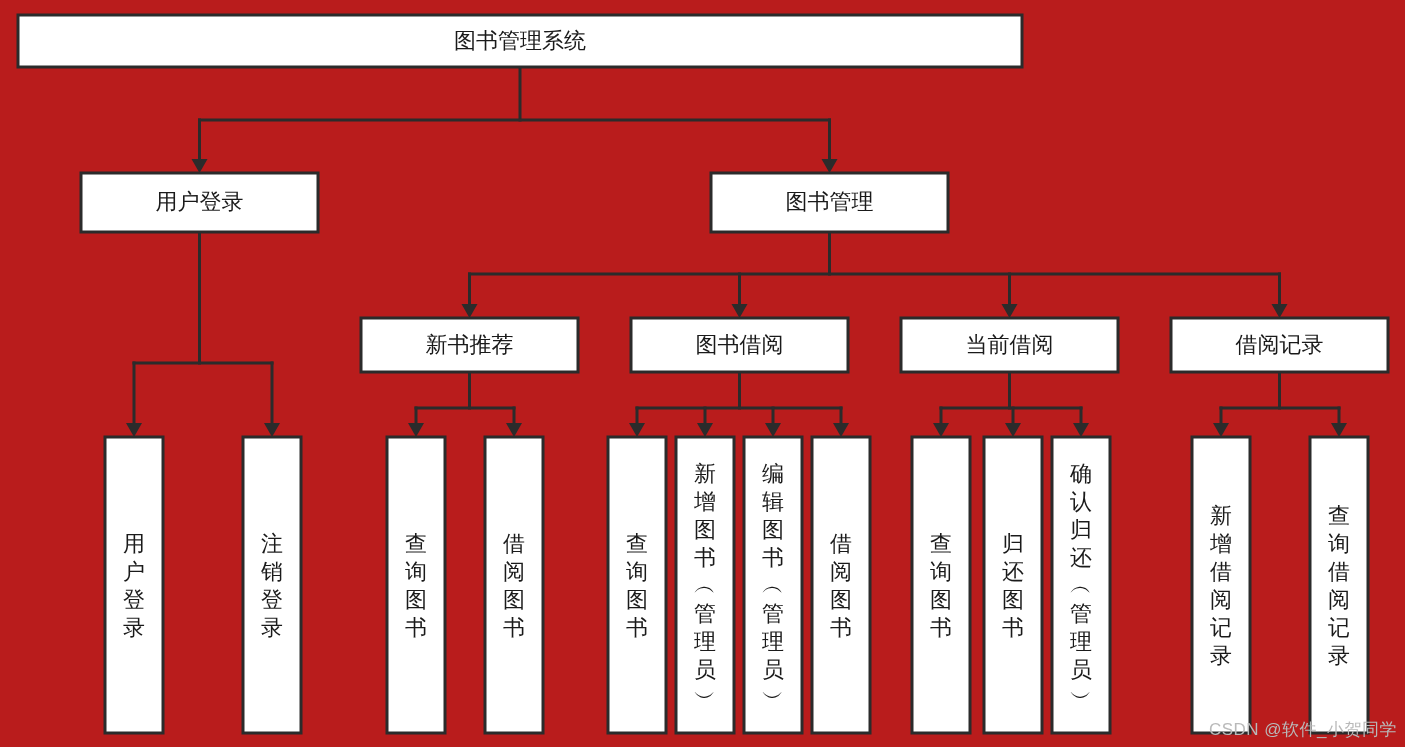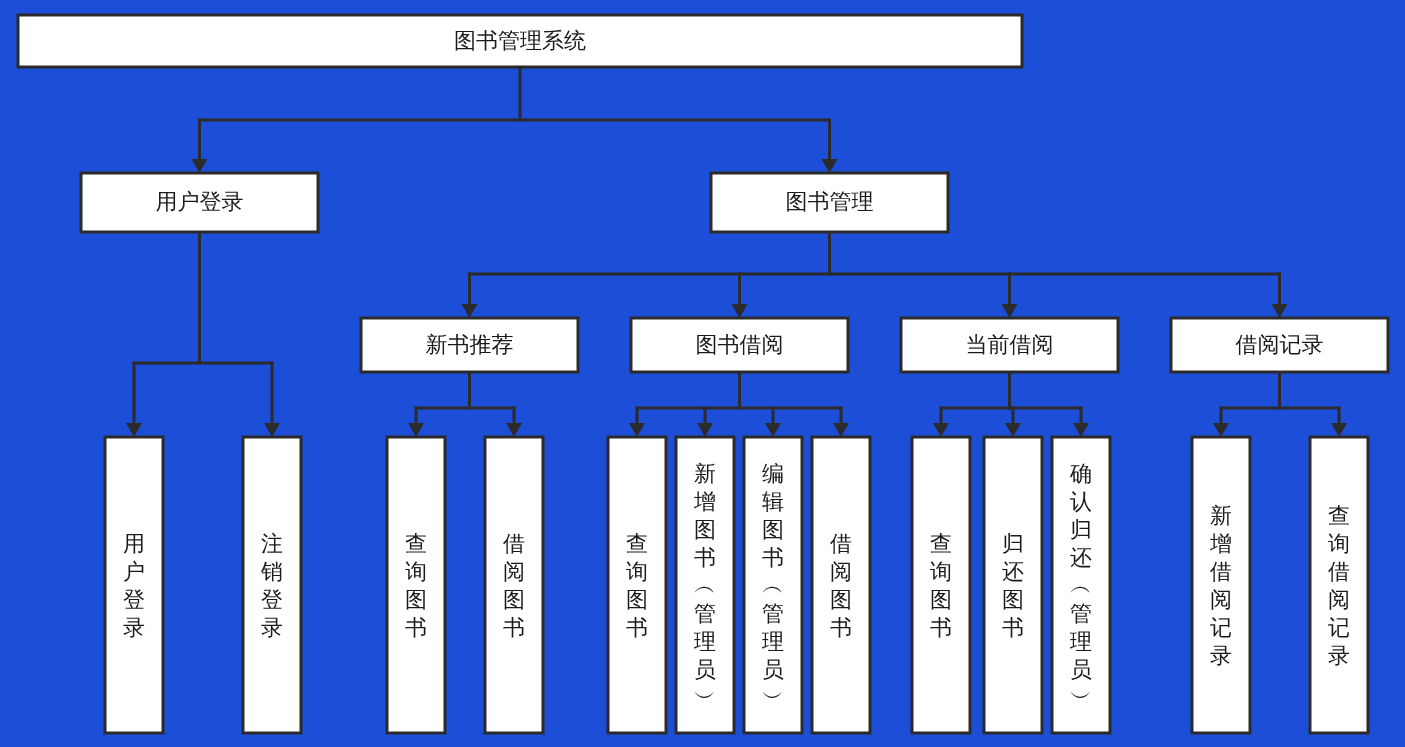--- a/index.html
+++ b/index.html
@@ -4,21 +4,21 @@
 <style>
   html, body {
     margin: 0;
     padding: 0;
     background: #ffffff;
   }
   #page {
     position: relative;
     width: 1405px;
     height: 747px;
-    background: #1d4ed8;
+    background: #b91c1c;
     font-family: "Liberation Sans", "DejaVu Sans", sans-serif;
     overflow: hidden;
   }
   #diagram-svg {
     position: absolute;
     left: 0;
     top: 0;
     width: 1405px;
     height: 747px;
   }
@@ -206,13 +206,14 @@
           <text x="1221" y="523.4" class="node-label-v"><tspan x="1221" dy="0">新</tspan><tspan x="1221" dy="28">增</tspan><tspan x="1221" dy="28">借</tspan><tspan x="1221" dy="28">阅</tspan><tspan x="1221" dy="28">记</tspan><tspan x="1221" dy="28">录</tspan></text>
         </g>
         <g>
           <rect x="1310" y="437" width="58" height="296" class="node-rect"></rect>
           <text x="1339" y="523.4" class="node-label-v"><tspan x="1339" dy="0">查</tspan><tspan x="1339" dy="28">询</tspan><tspan x="1339" dy="28">借</tspan><tspan x="1339" dy="28">阅</tspan><tspan x="1339" dy="28">记</tspan><tspan x="1339" dy="28">录</tspan></text>
         </g>
       </g>
 
   </svg>
 
+  <div class="watermark">CSDN @软件_小贺同学</div>
 </div>
 
 </body></html>

